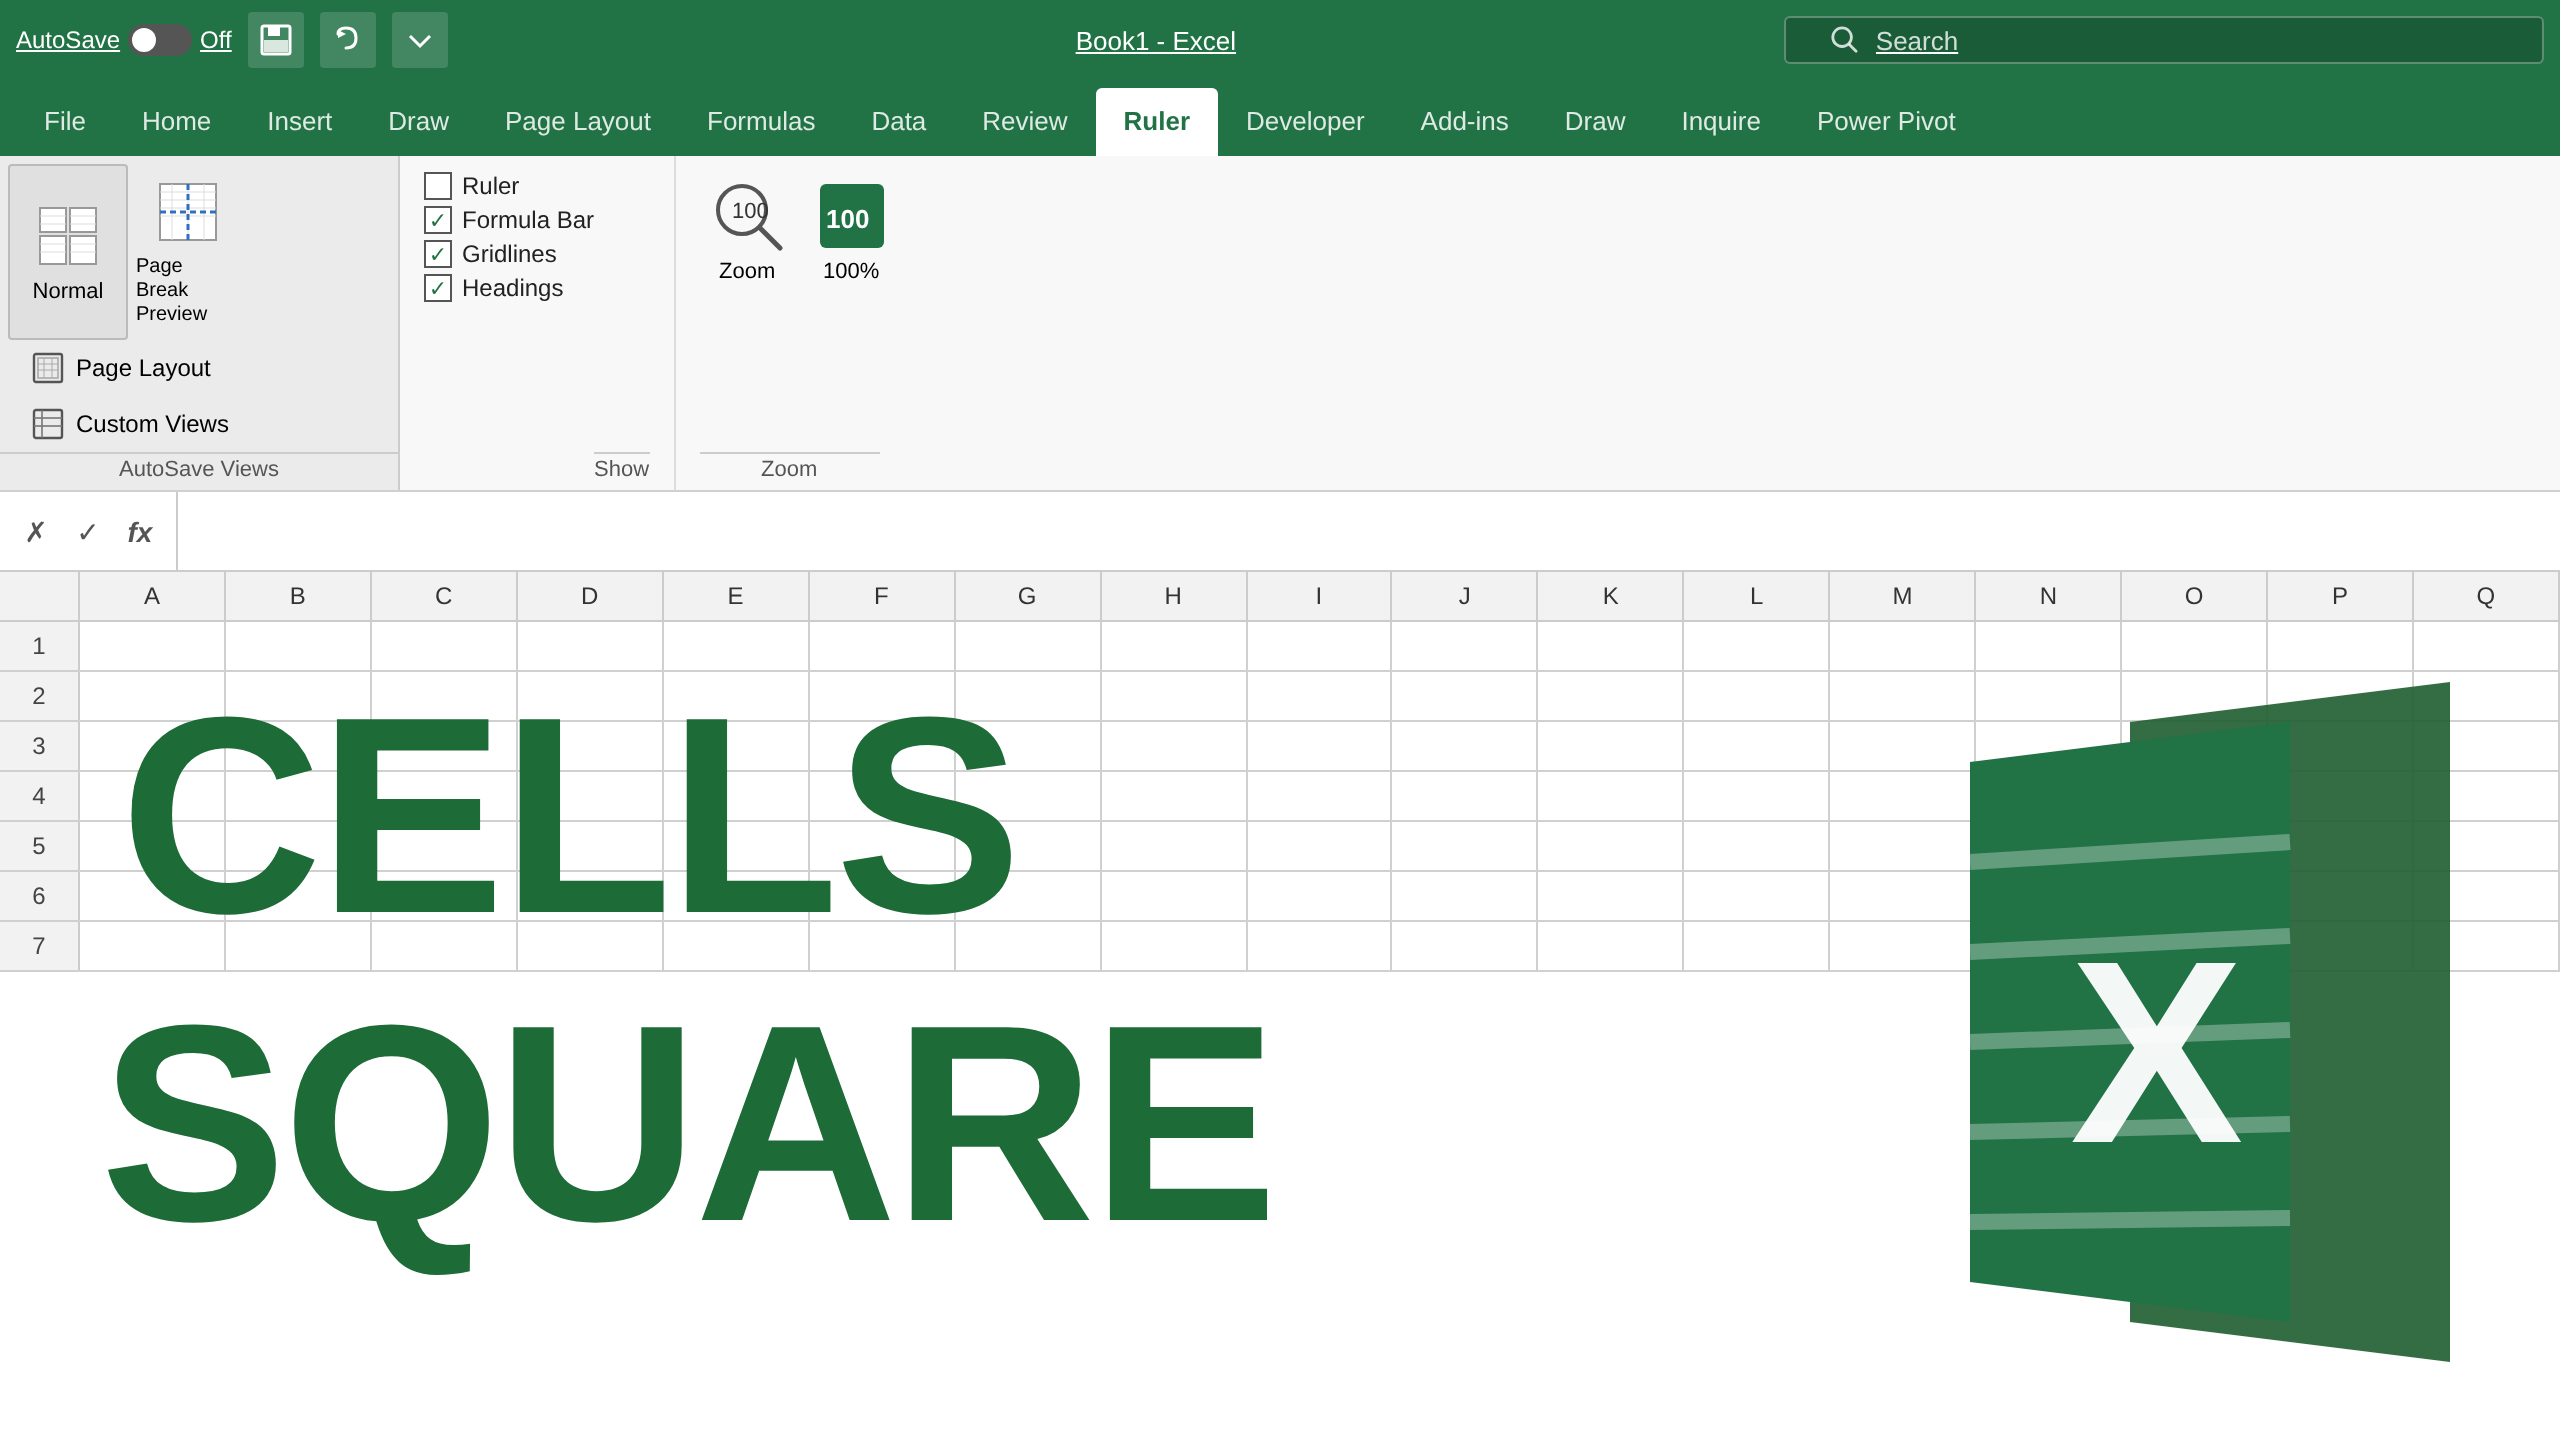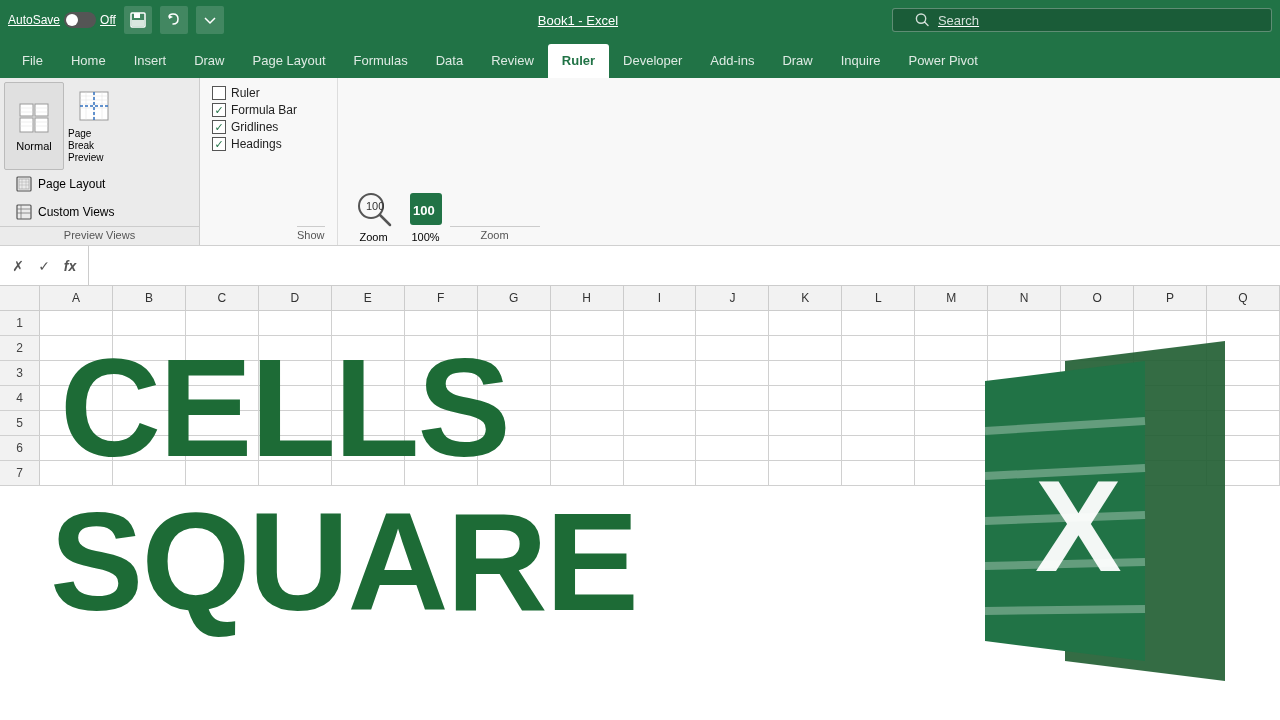--- a/index.html
+++ b/index.html
@@ -280,23 +280,23 @@
       align-items: center;
       justify-content: center;
       font-size: 11px;
       color: #333;
       flex-shrink: 0;
     }
 
     
     .zoom-group {
       display: flex;
-      flex-direction: row;
+      flex-direction: column;
       padding: 4px 12px 0;
-      align-items: flex-end;
+      align-items: flex-start;
     }
     .zoom-buttons {
       display: flex;
       gap: 4px;
       align-items: flex-start;
       padding-top: 4px;
     }
     .zoom-btn-big {
       display: flex;
       flex-direction: column;
@@ -453,21 +453,21 @@
         <svg width="16" height="16" viewBox="0 0 16 16">
           <rect x="1" y="1" width="14" height="14" rx="1" fill="none" stroke="#555" stroke-width="1.2"></rect>
           <line x1="1" y1="5" x2="15" y2="5" stroke="#777" stroke-width="0.8"></line>
           <line x1="1" y1="9" x2="15" y2="9" stroke="#777" stroke-width="0.8"></line>
           <line x1="5" y1="1" x2="5" y2="15" stroke="#777" stroke-width="0.8"></line>
         </svg>
         <span style="font-size:12px;">Custom Views</span>
       </button>
     </div>
 
-    <div class="section-label" style="padding: 2px 0 4px; font-size:11px; color:#555; text-align:center; border-top:1px solid #ccc; margin-top:auto;">Preview Views</div>
+    <div class="section-label" style="padding: 2px 0 4px; font-size:11px; color:#555; text-align:center; border-top:1px solid #ccc; margin-top:auto;">AutoSave Views</div>
   </div>
 
   <div class="show-group">
     <div class="show-items">
       <label class="cb-row">
         <div class="cb"></div>
         <span>Ruler</span>
       </label>
       <label class="cb-row">
         <div class="cb checked" style="color:#217346;">✓</div>

